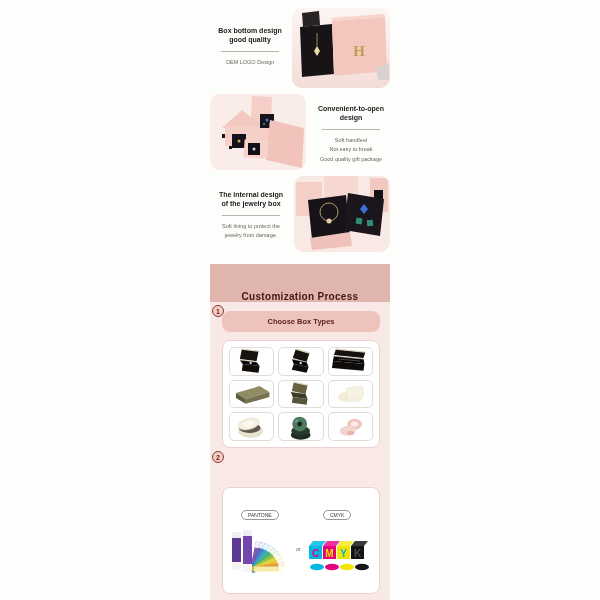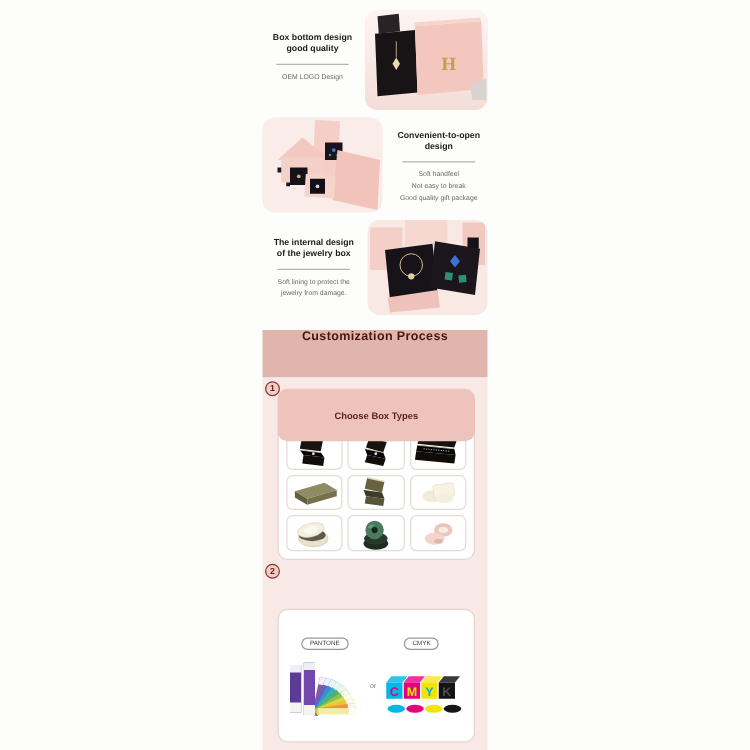--- a/index.html
+++ b/index.html
@@ -10,21 +10,21 @@
   
   .f-text { text-align:center; }
   .f-title { font-size:7px; font-weight:bold; color:#1d1c1a; line-height:1.35; white-space:pre-line; }
   .f-div { width:58px; height:1px; background:#b8b3af; margin:6px auto; }
   .f-body { font-size:5.5px; color:#6b6762; line-height:1.7; white-space:pre-line; }
 
   .photo { border-radius:10px; overflow:hidden; background:#f8ece9; }
   .photo svg { display:block; width:100%; height:100%; }
 
   .banner { background:#e0b5ad; color:#451610; font-weight:bold; font-size:10px;
-            display:flex; align-items:flex-start; justify-content:center; letter-spacing:0.3px; }
+            display:flex; align-items:flex-end; justify-content:center; letter-spacing:0.3px; }
   .pink-bg { background:#f8e9e6; }
 
   .badge { width:12px; height:12px; border-radius:50%; background:#f3cdc6; border:1px solid #8c3a2c;
            color:#5c1f15; font-size:7px; font-weight:bold; display:flex; align-items:center; justify-content:center; z-index:3; }
   .step-header { background:#eec3bc; border-radius:8px; color:#5c241c; font-weight:bold; font-size:7.5px;
                  display:flex; align-items:center; justify-content:center; z-index:2; }
   .panel { background:#ffffff; border:1px solid #ead3ce; border-radius:8px; }
 
   .grid9 { display:grid; grid-template-columns:repeat(3,1fr); grid-template-rows:repeat(3,1fr); gap:4px; padding:6px; height:100%; }
   .cell { background:#fff; border:1px solid #e2dcd8; border-radius:5px; display:flex; align-items:center; justify-content:center; overflow:hidden; }
@@ -123,21 +123,21 @@
 
   <div class="abs banner" style="left:210px; top:264px; width:180px; height:38px;">
     <span>Customization Process</span>
   </div>
 
   <div class="abs pink-bg" style="left:210px; top:302px; width:180px; height:298px;"></div>
 
   <div class="abs badge" style="left:212px; top:305px;">
     <span>1</span>
   </div>
-  <div class="abs step-header" style="left:222px; top:311px; width:158px; height:42px;">
+  <div class="abs step-header" style="left:222px; top:311px; width:158px; height:21px;">
     <span>Choose Box Types</span>
   </div>
   <div class="abs panel" style="left:222px; top:340px; width:158px; height:108px;">
     <div class="grid9">
       <div class="cell">
         <svg viewBox="0 0 44 30">
           <polygon points="12,3 29,5 27,15 10,13" fill="#17140f"></polygon>
           <line x1="12" y1="3" x2="29" y2="5" stroke="#d9d2ba" stroke-width="1.4"></line>
           <polygon points="10,14 27,16 30,20 13,18" fill="#060505"></polygon>
           <circle cx="21" cy="17" r="1.2" fill="#cfd6de"></circle>

